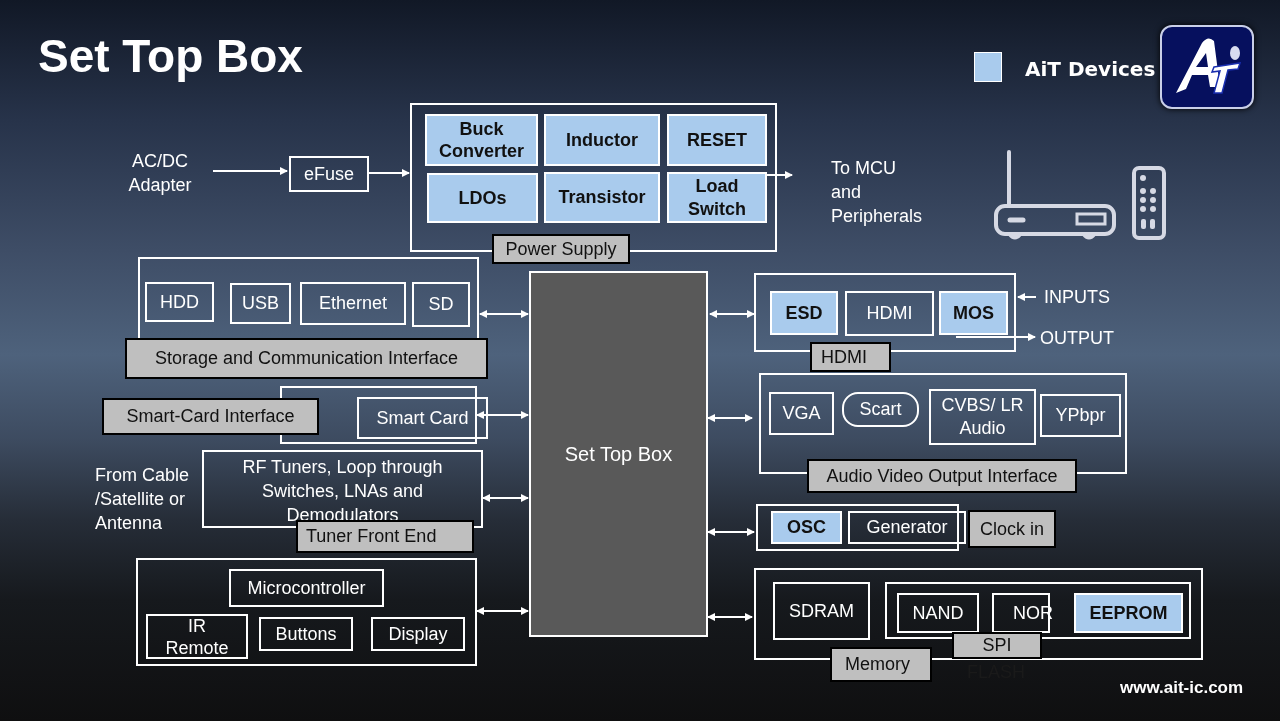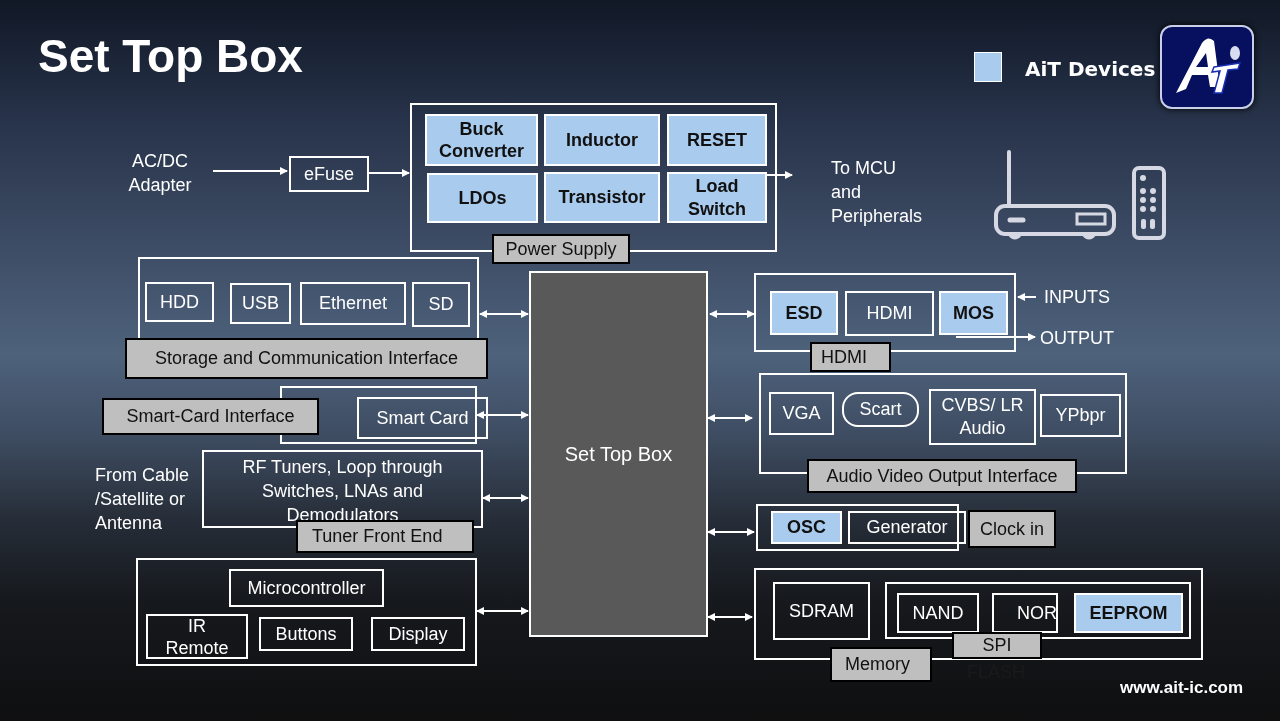--- a/index.html
+++ b/index.html
@@ -102,21 +102,21 @@
 <div class="abs label" style="left:125px;top:338px;width:363px;height:41px;">Storage and Communication Interface</div>
 
 <div class="abs frame" style="left:280px;top:386px;width:197px;height:58px;"></div>
 <div class="abs box" style="left:333px;top:397px;width:131px;height:42px;margin-left:24px;">Smart Card</div>
 <div class="abs label" style="left:102px;top:398px;width:217px;height:37px;">Smart-Card Interface</div>
 
 <div class="abs txt" style="left:95px;top:463px;white-space:pre-line;">From Cable
 /Satellite or
 Antenna</div>
 <div class="abs box" style="left:202px;top:450px;width:281px;height:78px;padding:0 30px;align-items:flex-start;padding-top:3px;line-height:24px;">RF Tuners, Loop through Switches, LNAs and Demodulators</div>
-<div class="abs label" style="left:296px;top:520px;width:178px;height:33px;justify-content:flex-start;padding-left:14px;">Tuner Front End</div>
+<div class="abs label" style="left:296px;top:520px;width:178px;height:33px;justify-content:flex-start;padding-left:8px;">Tuner Front End</div>
 
 <div class="abs frame" style="left:136px;top:558px;width:341px;height:108px;"></div>
 <div class="abs box" style="left:229px;top:569px;width:155px;height:38px;">Microcontroller</div>
 <div class="abs box" style="left:146px;top:614px;width:102px;height:45px;white-space:pre-line;line-height:22px;">IR
 Remote</div>
 <div class="abs box" style="left:259px;top:617px;width:94px;height:34px;">Buttons</div>
 <div class="abs box" style="left:371px;top:617px;width:94px;height:34px;">Display</div>
 
 <div class="abs proc" style="left:529px;top:271px;width:179px;height:366px;">
   <span>Set Top Box</span>
@@ -140,19 +140,19 @@
 
 <div class="abs frame" style="left:756px;top:504px;width:203px;height:47px;"></div>
 <div class="abs box ait" style="left:771px;top:511px;width:71px;height:33px;">OSC</div>
 <div class="abs box" style="left:848px;top:511px;width:118px;height:33px;">Generator</div>
 <div class="abs label" style="left:968px;top:510px;width:88px;height:38px;">Clock in</div>
 
 <div class="abs frame" style="left:754px;top:568px;width:449px;height:92px;"></div>
 <div class="abs box" style="left:773px;top:582px;width:97px;height:58px;">SDRAM</div>
 <div class="abs frame" style="left:885px;top:582px;width:306px;height:57px;"></div>
 <div class="abs box" style="left:897px;top:593px;width:82px;height:40px;">NAND</div>
-<div class="abs box" style="left:992px;top:593px;width:66px;height:40px;padding-left:24px;">NOR</div>
+<div class="abs box" style="left:992px;top:593px;width:58px;height:40px;padding-left:24px;">NOR</div>
 <div class="abs box ait" style="left:1074px;top:593px;width:109px;height:40px;">EEPROM</div>
 <div class="abs label" style="left:952px;top:632px;width:90px;height:27px;">SPI</div>
 <div class="abs" style="left:967px;top:662px;font-size:18px;color:#1a1a1a;">FLASH</div>
 <div class="abs label" style="left:830px;top:647px;width:102px;height:35px;justify-content:flex-start;padding-left:13px;">Memory</div>
 
 <div class="abs" style="left:1120px;top:678px;font-size:17px;font-weight:bold;color:#fff;">www.ait-ic.com</div>
 
 </body></html>

